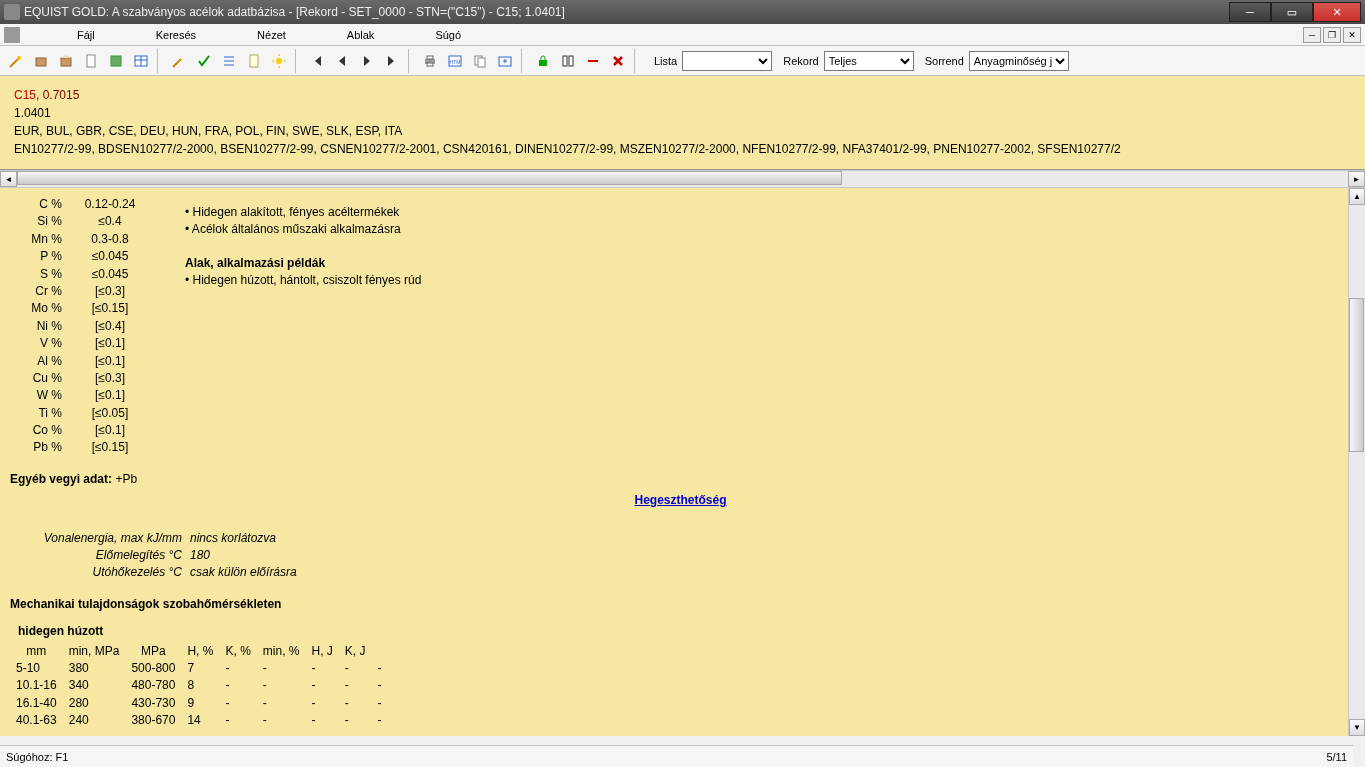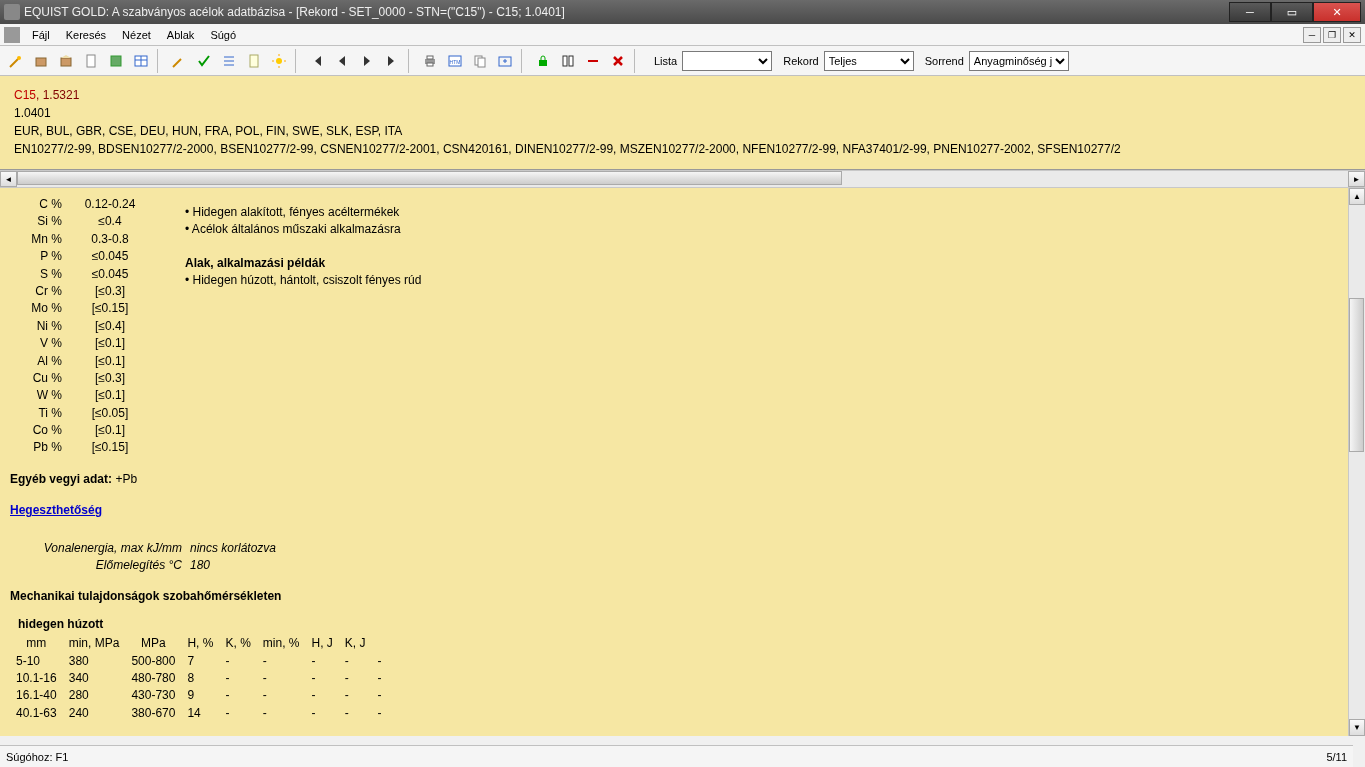--- a/index.html
+++ b/index.html
@@ -5,21 +5,21 @@
 * { margin: 0; padding: 0; box-sizing: border-box; }
 body { font-family: Tahoma, Verdana, sans-serif; font-size: 11px; background: #f0f0f0; overflow: hidden; width: 1365px; height: 767px; position: relative; }
 
 .titlebar { height: 24px; background: linear-gradient(to bottom, #6a6a6a, #4a4a4a); color: #fff; display: flex; align-items: center; padding: 0 4px; }
 .titlebar-icon { width: 16px; height: 16px; background: #888; border-radius: 2px; margin-right: 4px; display: inline-block; }
 .titlebar-text { flex: 1; font-size: 12px; color: #eee; white-space: nowrap; overflow: hidden; }
 .winbtns { display: flex; gap: 0; }
 .winbtn { width: 42px; height: 20px; background: linear-gradient(to bottom,#5a5a5a,#3a3a3a); color: #fff; border: 1px solid #222; display: flex; align-items: center; justify-content: center; font-size: 11px; cursor: pointer; }
 .winbtn.close { background: linear-gradient(to bottom,#d9534f,#c9302c); width: 48px; }
 
-.menubar { height: 22px; background: #f5f5f5; border-bottom: 1px solid #c0c0c0; display: flex; align-items: center; padding: 0 4px; }
+.menubar { height: 22px; background: #f5f5f5; border-bottom: 1px solid #c0c0c0; display: flex; align-items: center; padding: 0 4px; gap: 45px; }
 .menubar .mdi-icon { width:16px; height:16px; background:#999; margin-right:4px; }
 .menu-item { padding: 3px 8px; cursor: pointer; }
 .mdi-controls { margin-left:auto; display:flex; }
 .mdi-controls .mdibtn { width:18px; height:16px; border:1px solid #999; background:#eee; margin-left:2px; font-size:9px; display:flex; align-items:center; justify-content:center; cursor:pointer;}
 
 .toolbar { height: 30px; background: #f5f5f5; border-bottom: 1px solid #c0c0c0; display: flex; align-items: center; padding: 2px 4px; gap:1px; }
 .tbtn { width:24px; height:24px; border:1px solid transparent; display:flex; align-items:center; justify-content:center; cursor:pointer; position:relative; }
 .tsep { width:6px; height:24px; border-left:1px solid #bbb; margin:0 3px; }
 .tbl-label { margin:0 4px 0 10px; }
 select.tsel { height:20px; font-size:11px; border:1px solid #7a7a7a; background:#fff; }
@@ -237,21 +237,21 @@
   <div class="tsep"></div>
   <span class="tbl-label">Lista</span>
   <select class="tsel lista"><option></option></select>
   <span class="tbl-label">Rekord</span>
   <select class="tsel rekord"><option>Teljes</option></select>
   <span class="tbl-label">Sorrend</span>
   <select class="tsel sorrend"><option>Anyagminőség je</option></select>
 </div>
 
 <div class="header-pane">
-  <div class="l1"><span class="t1">C15</span><span class="t2">, 1.5321</span></div>
+  <div class="l1"><span class="t1">C15</span><span class="t2">, 0.7015</span></div>
   <div class="ln">1.0401</div>
   <div class="ln">EUR, BUL, GBR, CSE, DEU, HUN, FRA, POL, FIN, SWE, SLK, ESP, ITA</div>
   <div class="ln">EN10277/2-99, BDSEN10277/2-2000, BSEN10277/2-99, CSNEN10277/2-2001, CSN420161, DINEN10277/2-99, MSZEN10277/2-2000, NFEN10277/2-99, NFA37401/2-99, PNEN10277-2002, SFSEN10277/2</div>
 </div>
 
 <div class="hscroll">
   <div class="hs-btn">◄</div>
   <div class="hs-track">
       <div class="hs-thumb"></div>
     </div>
@@ -326,29 +326,33 @@
       <div class="side-notes">
         <div class="note-line">• Hidegen alakított, fényes acéltermékek</div>
         <div class="note-line">• Acélok általános műszaki alkalmazásra</div>
         <div class="sect-head">Alak, alkalmazási példák</div>
         <div class="note-line">• Hidegen húzott, hántolt, csiszolt fényes rúd</div>
       </div>
     </div>
 
     <div style="margin-top:14px;"><b>Egyéb vegyi adat:</b><span> +Pb</span></div>
 
-    <div style="margin-top:14px;"><span class="link-u">Hegeszthetőség</span></div>
+    <div style="margin-top:4px;text-align:center;"><span class="link-u">Hegeszthetőség</span></div>
     <div class="weld-table">
       <div class="weld-row">
           <div class="weld-c1">Vonalenergia, max kJ/mm</div>
           <div class="weld-c2">nincs korlátozva</div>
         </div>
       <div class="weld-row">
           <div class="weld-c1">Előmelegítés °C</div>
           <div class="weld-c2">180</div>
+        </div>
+      <div class="weld-row">
+          <div class="weld-c1">Utóhőkezelés °C</div>
+          <div class="weld-c2">csak külön előírásra</div>
         </div>
     </div>
 
     <div class="section-head">Mechanikai tulajdonságok szobahőmérsékleten</div>
     <div style="margin-top:10px; margin-left:8px;" class="mech-head1">hidegen húzott</div>
     <div class="mech-table" id="mech-table">
         <div class="mech-row">
           <div class="mech-h">mm</div>
           <div class="mech-h">min, MPa</div>
           <div class="mech-h">MPa</div>

